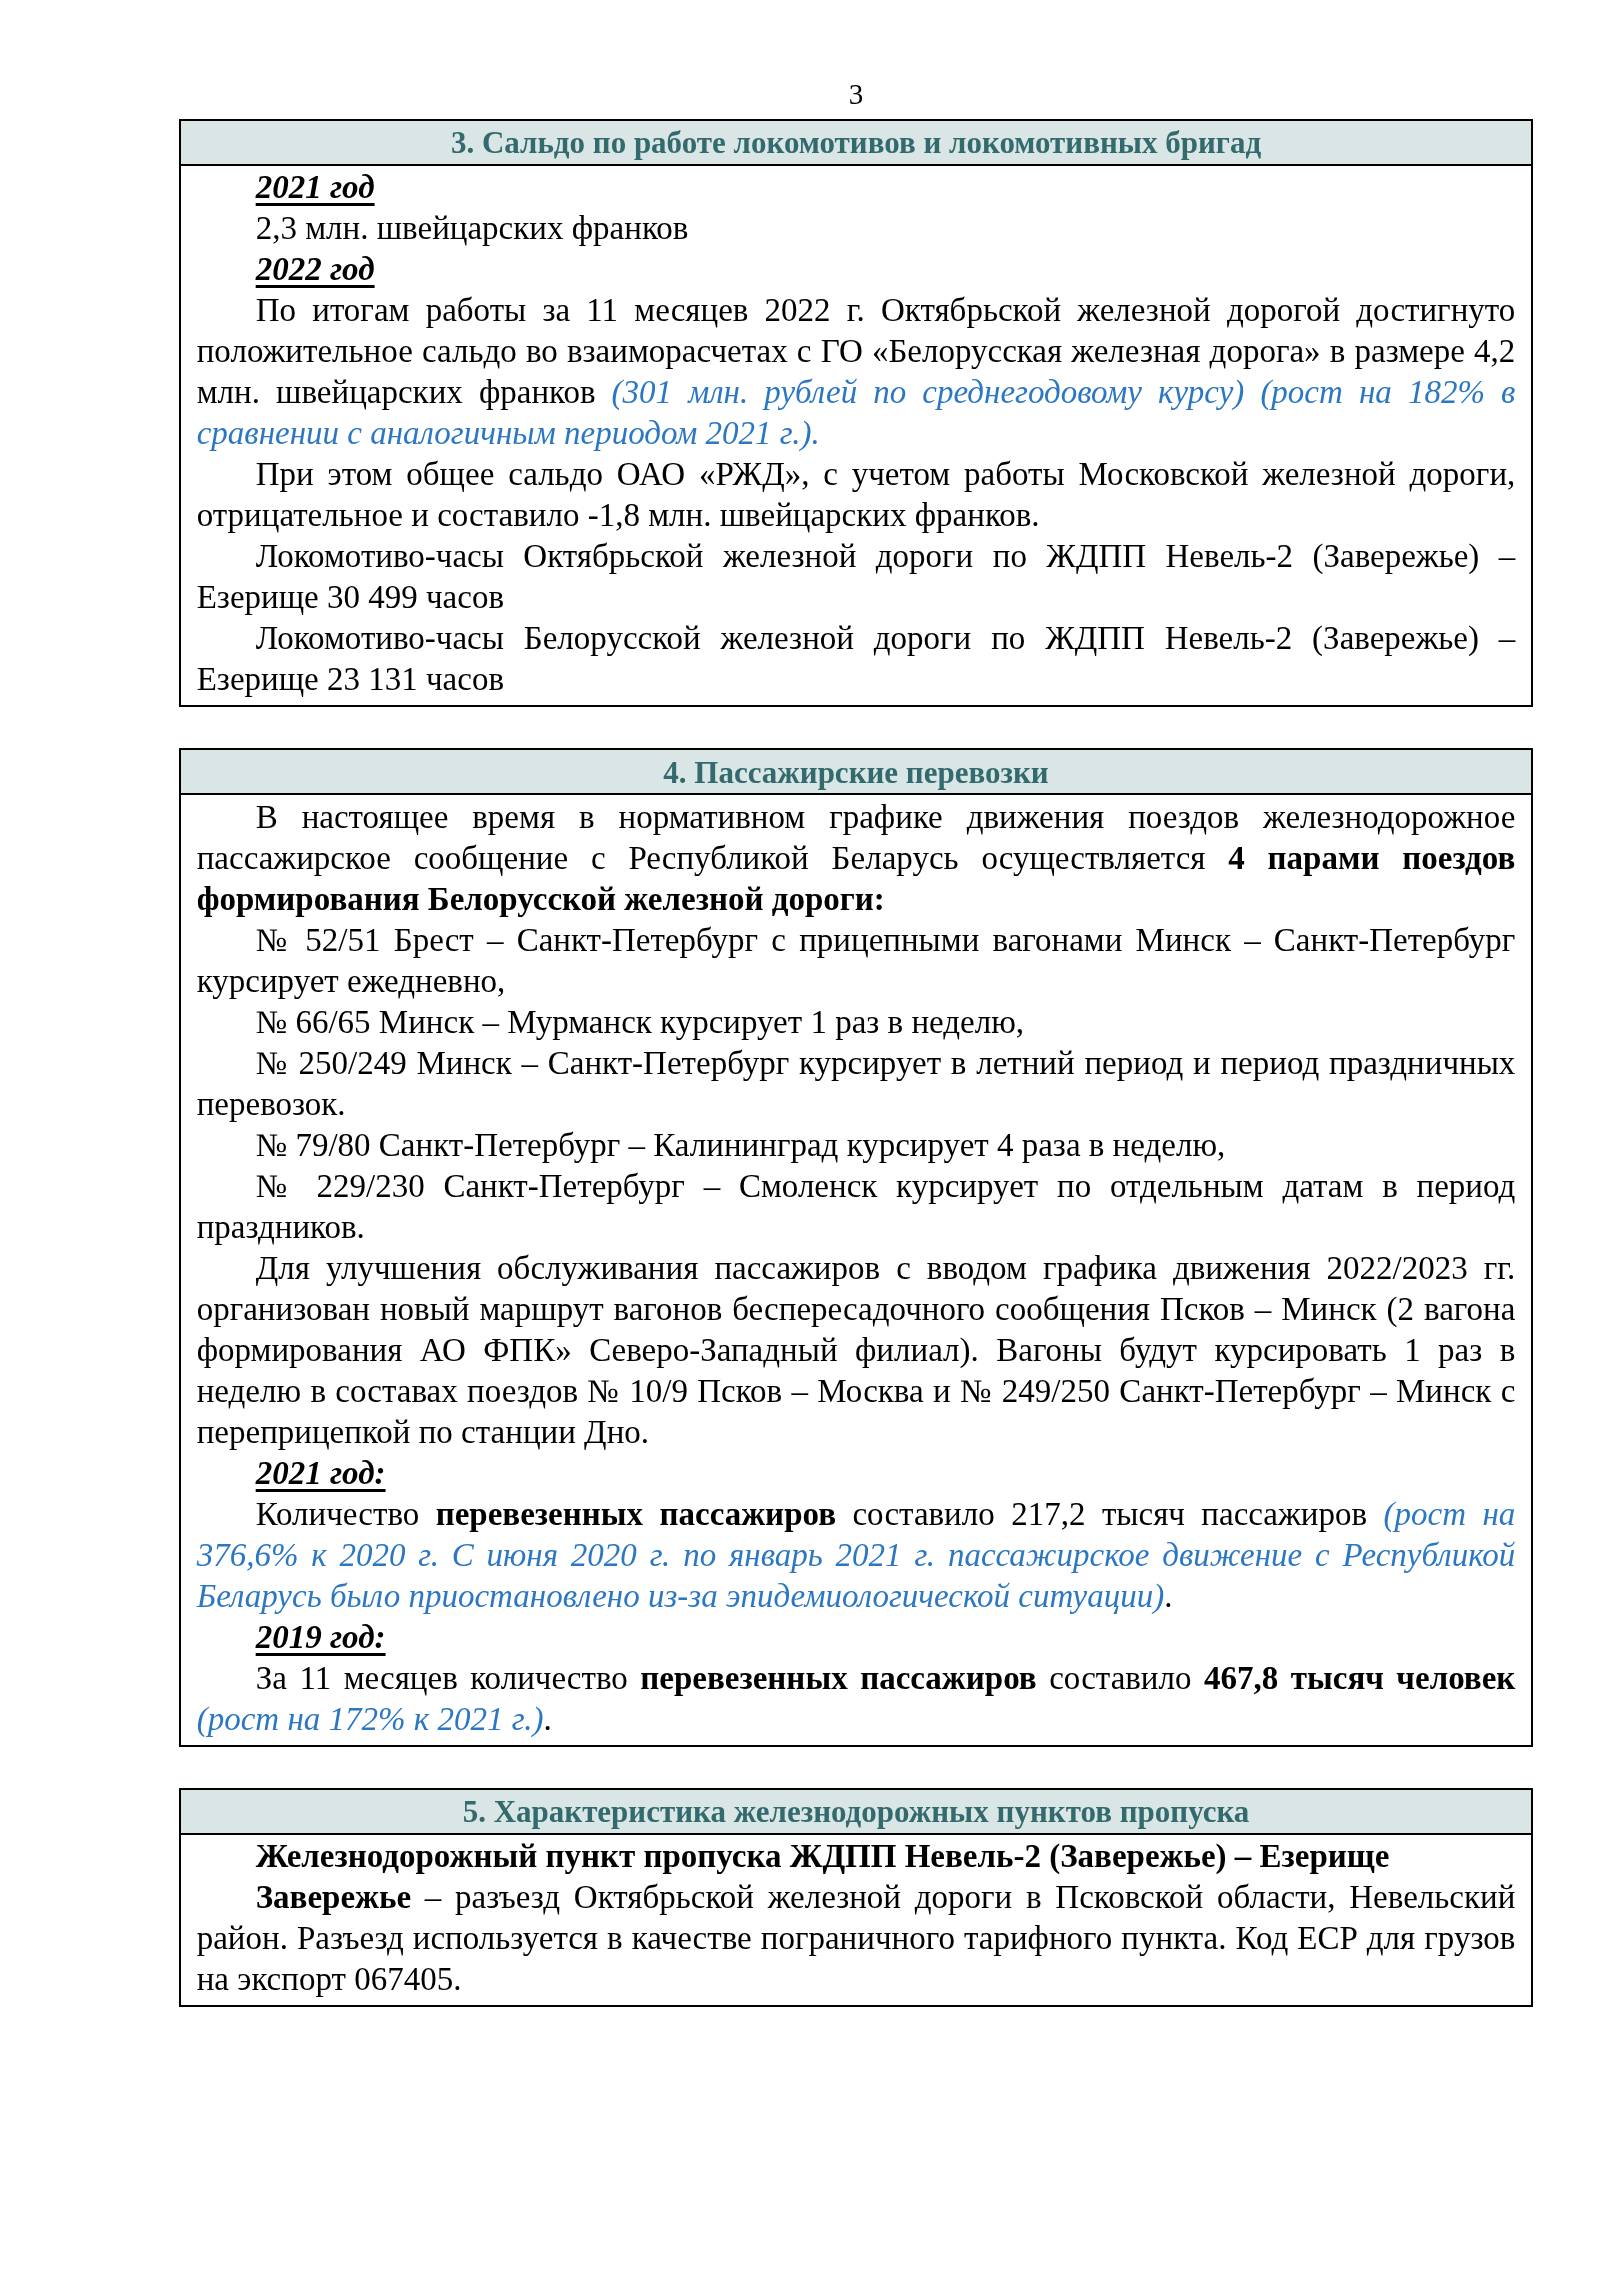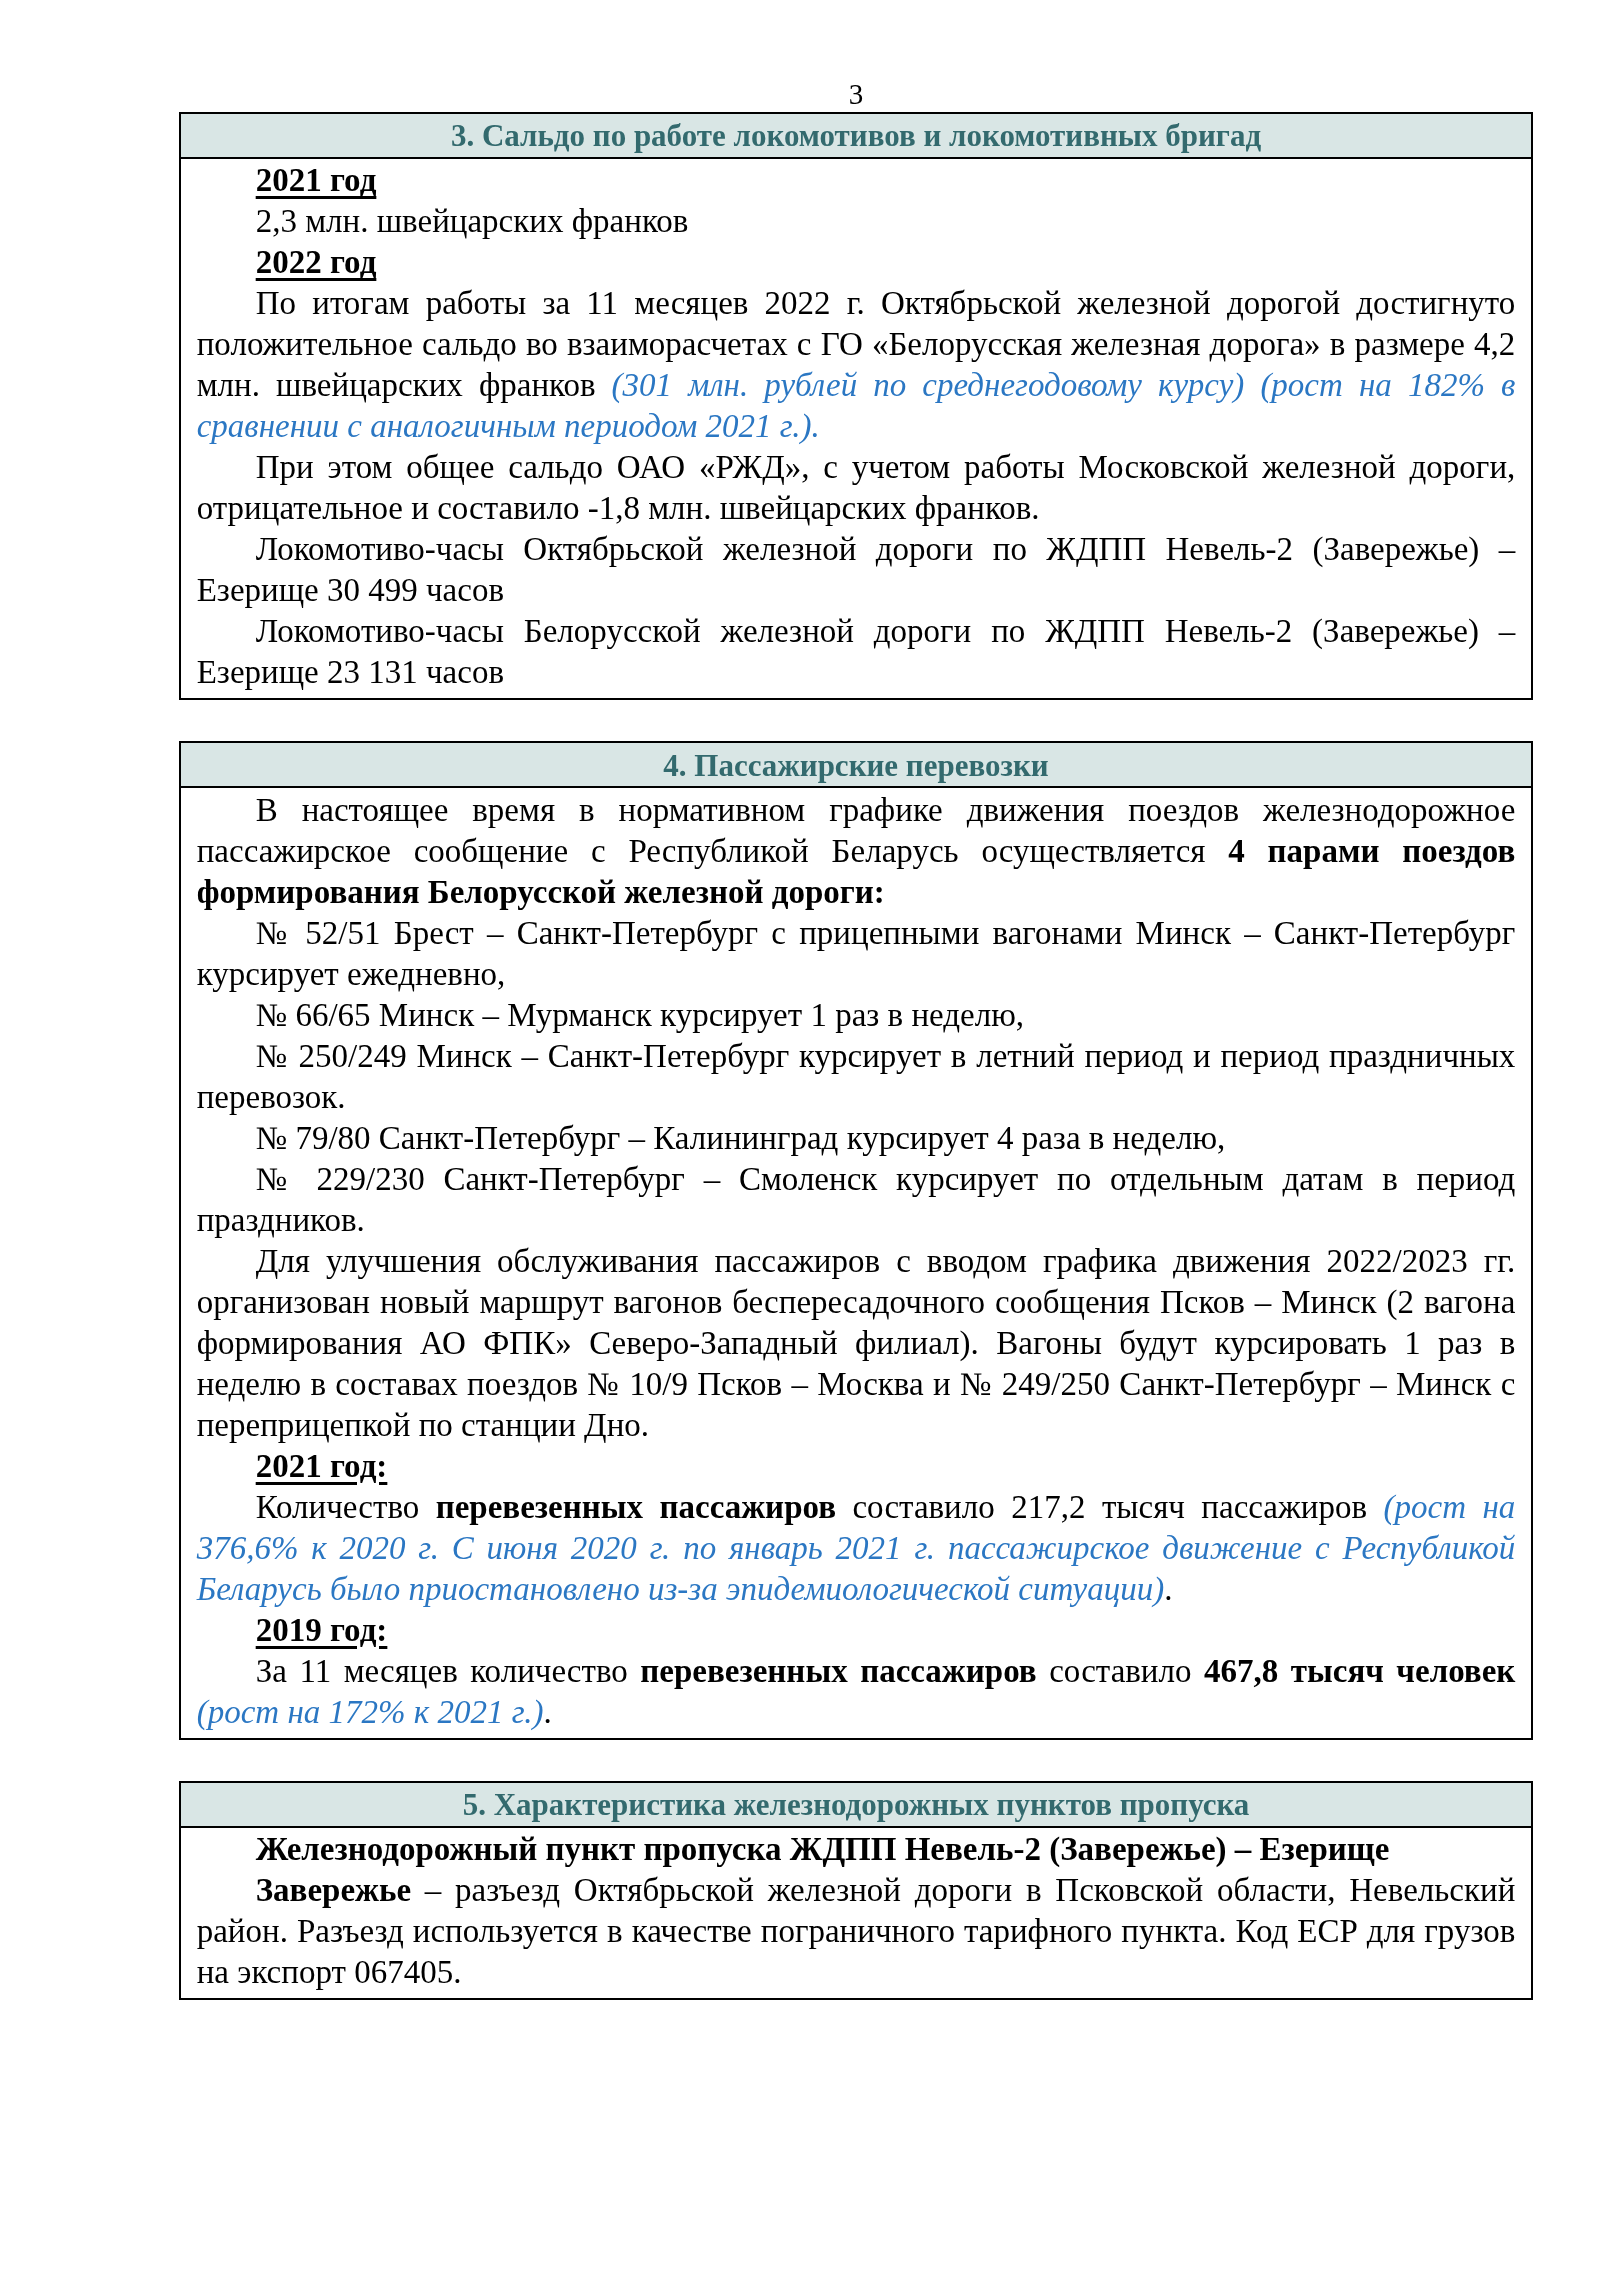--- a/index.html
+++ b/index.html
@@ -30,21 +30,21 @@
     font-size:29px;
     line-height:34px;
     color:var(--ink);
   }
   .section-box{
     width:1354px;
     margin:0 0 41px 179px;
     border:2px solid #000;
   }
   .section-box.first{
-    margin-top:1px;
+    margin-top:8px;
   }
   .section-header{
     background:var(--header-bg);
     border-bottom:2px solid #000;
     text-align:center;
     font-weight:bold;
     font-size:31px;
     line-height:41px;
     padding:1.3px 6.5px 0.7px 6.5px;
     color:var(--header-fg);
@@ -59,20 +59,21 @@
     text-align:justify;
     text-indent:59px;
     color:var(--ink);
   }
   .run-b{font-weight:bold;}
   .run-i{font-style:italic;}
   .run-u{
     text-decoration:underline;
     text-decoration-thickness:2.6px;
     text-underline-offset:4.6px;
+    font-style:italic;
   }
   .run-blue{color:var(--accent-blue);}
 </style>
 </head>
 <body>
 
 <div class="page">
 
   <div class="page-number">3</div>
 

